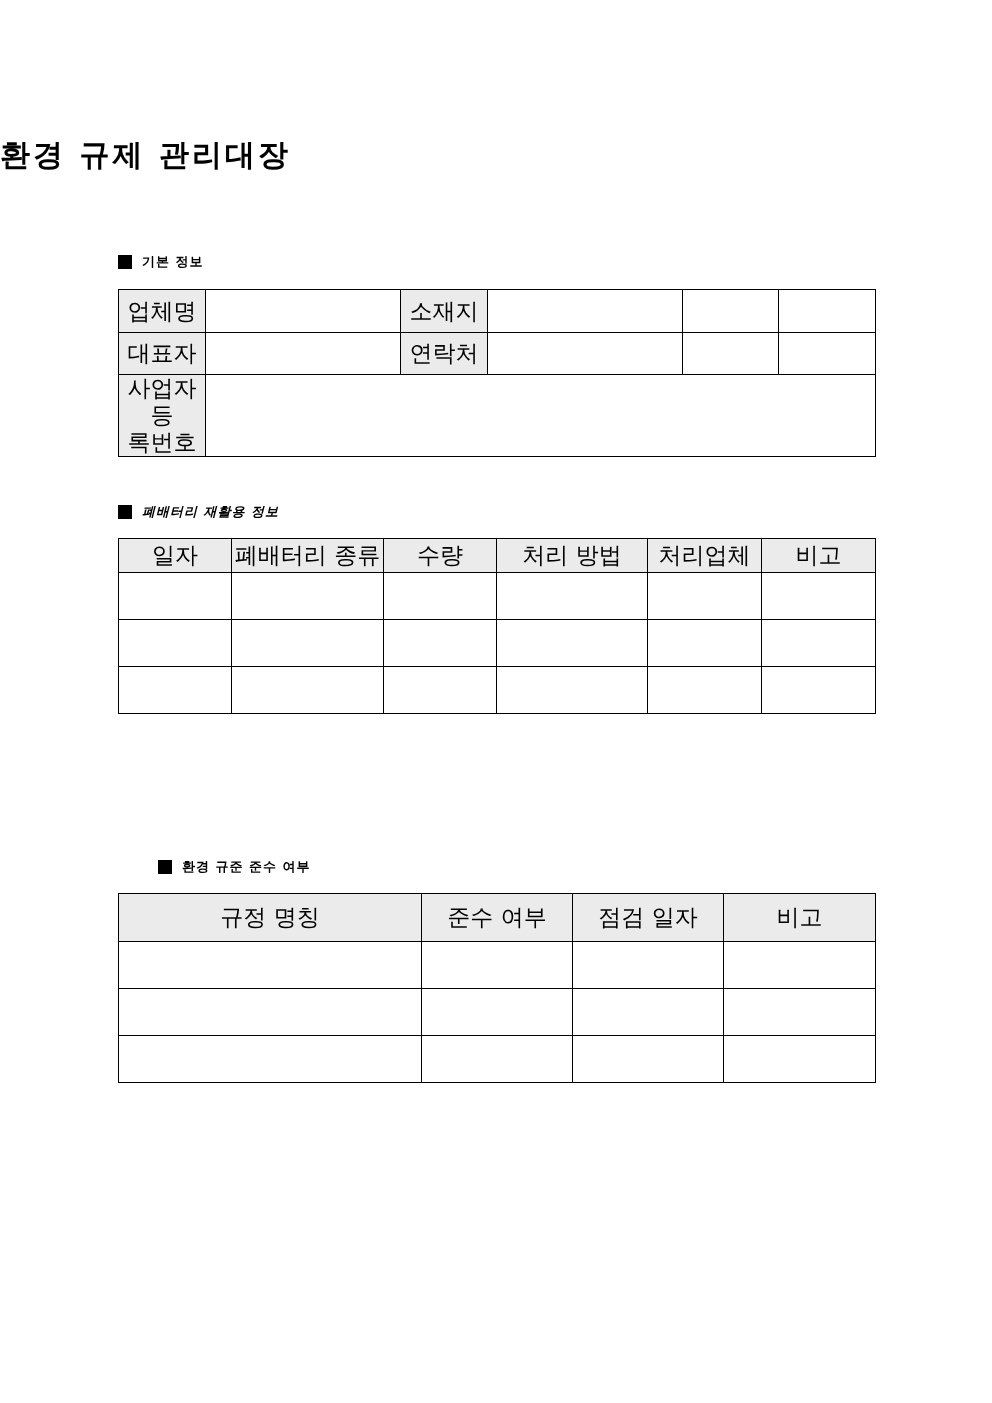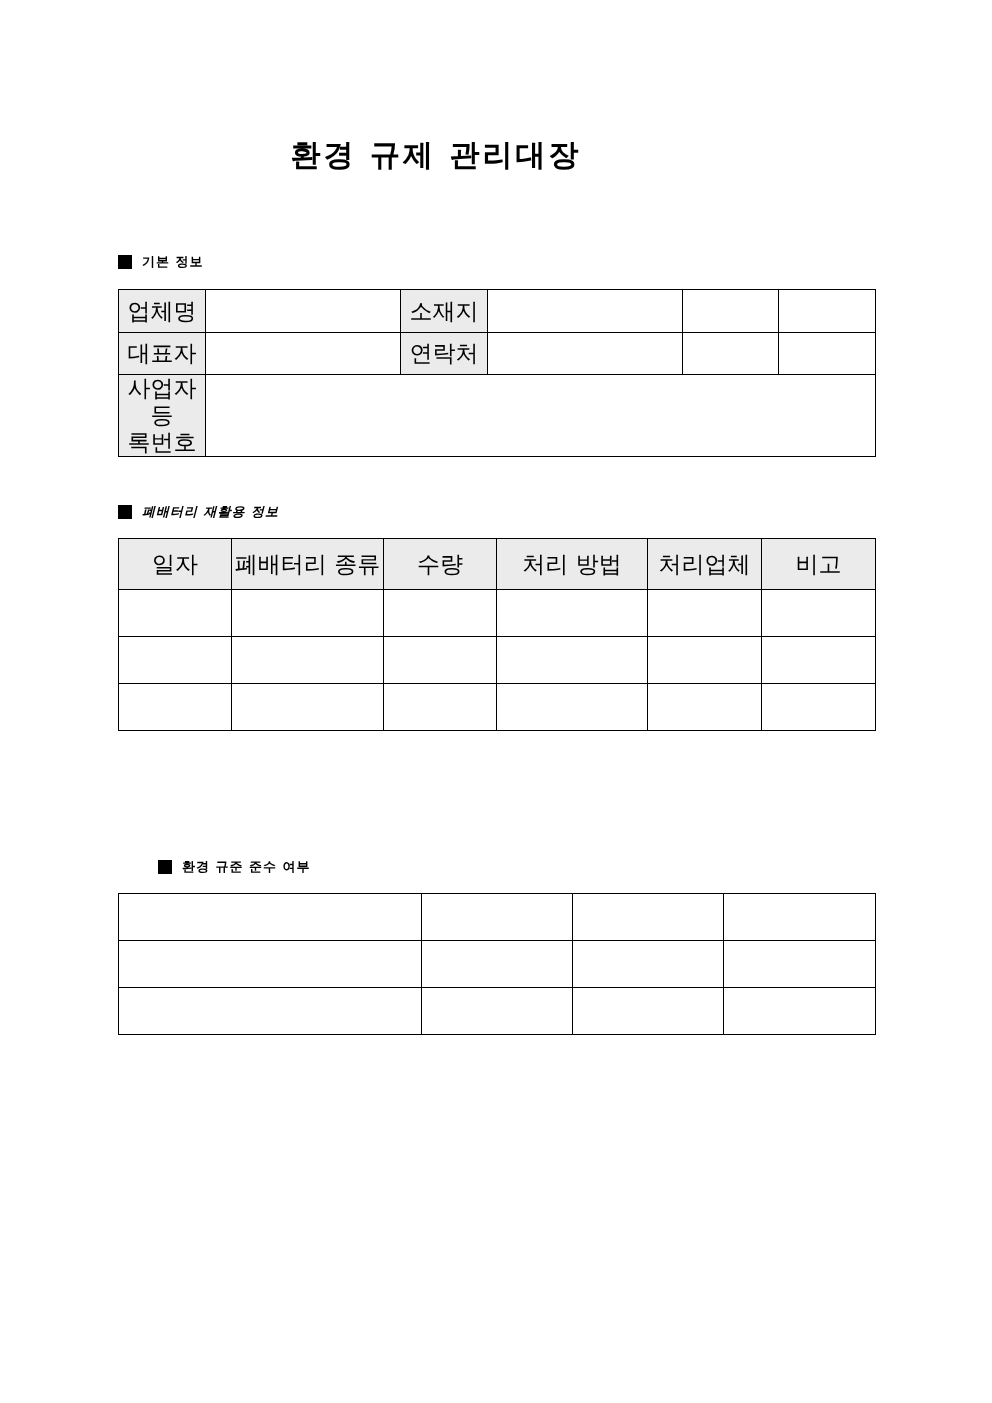--- a/index.html
+++ b/index.html
@@ -3,21 +3,21 @@
   <meta charset="utf-8">
   <style>
     html, body { margin: 0; padding: 0; background: #ffffff; }
     body {
       width: 992px; height: 1403px; position: relative; overflow: hidden;
       font-family: "DejaVu Sans", "Liberation Sans", sans-serif;
       color: #000;
     }
     .title {
       position: absolute; left: 0; width: 872px; top: 135px;
-      text-align: center; font-size: 30px; font-weight: bold; letter-spacing: 3px;
+      font-size: 30px; font-weight: bold; letter-spacing: 3px;
     }
     .section-heading {
       position: absolute; left: 118px;
       font-size: 13px; font-weight: bold; letter-spacing: 1px;
       display: flex; align-items: center;
     }
     .section-heading .sq {
       display: inline-block; width: 14px; height: 14px; background: #000;
       margin-right: 10px;
     }
@@ -87,21 +87,21 @@
 <table class="grid" style="top:538px;">
   <colgroup>
     <col style="width:113px">
       <col style="width:152px">
       <col style="width:113px">
     <col style="width:151px">
       <col style="width:114px">
       <col style="width:114px">
   </colgroup>
   <tbody>
-      <tr style="height:51px;">
+      <tr style="height:34px;">
     <th class="hdr">일자</th>
     <th class="hdr">폐배터리 종류</th>
     <th class="hdr">수량</th>
     <th class="hdr">처리 방법</th>
     <th class="hdr">처리업체</th>
     <th class="hdr">비고</th>
   </tr>
   <tr style="height:47px;">
     <td></td>
     <td></td>
@@ -135,20 +135,26 @@
 </div>
 
 <table class="grid" style="top:893px;">
   <colgroup>
     <col style="width:303px">
       <col style="width:151px">
       <col style="width:151px">
       <col style="width:152px">
   </colgroup>
   <tbody>
+      <tr style="height:48px;">
+    <th class="hdr">규정 명칭</th>
+    <th class="hdr">준수 여부</th>
+    <th class="hdr">점검 일자</th>
+    <th class="hdr">비고</th>
+  </tr>
   <tr style="height:47px;">
     <td></td>
     <td></td>
     <td></td>
     <td></td>
   </tr>
   <tr style="height:47px;">
     <td></td>
     <td></td>
     <td></td>

